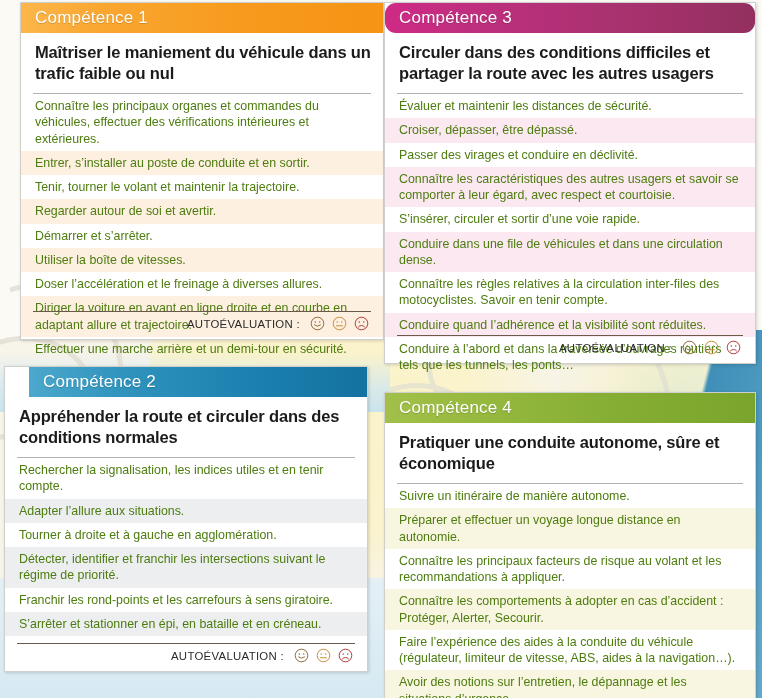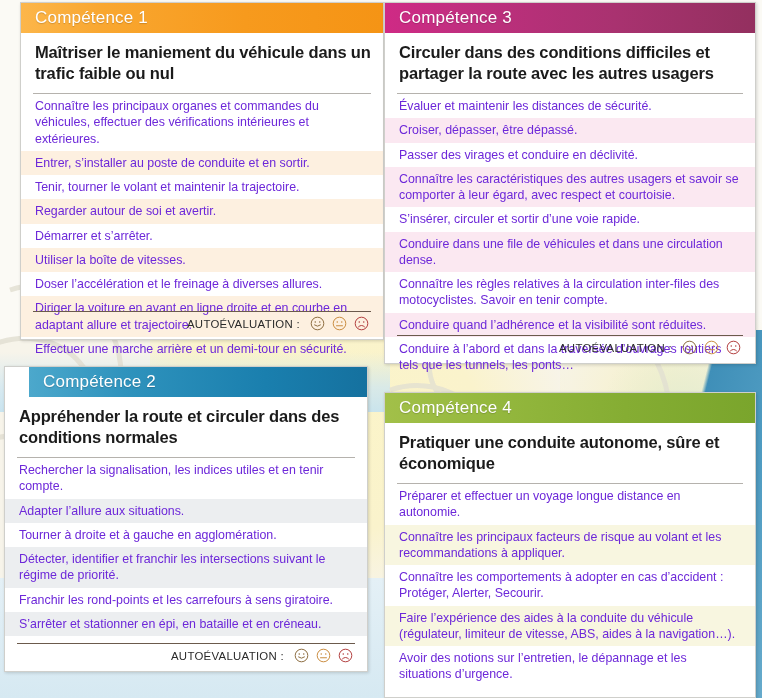--- a/index.html
+++ b/index.html
@@ -88,21 +88,21 @@
   .card-header .htitle {
     color: #ffffff;
     font-size: 17px;
     font-weight: 400;
     letter-spacing: .2px;
     text-shadow: 0 1px 1px rgba(0,0,0,.18);
   }
 
   .hdr-orange { background: linear-gradient(90deg, #fcb64a 0%, #f9a730 22%, #f79a1d 62%, #f59415 100%); }
   .hdr-blue   { background: linear-gradient(90deg, #4ca8cc 0%, #2f93bd 28%, #1a7fae 70%, #15719f 100%); margin-left: 24px; }
-  .hdr-pink   { background: linear-gradient(90deg, #cf2a85 0%, #c22e80 18%, #a93270 62%, #93305f 100%); }
+  .hdr-pink   { background: linear-gradient(90deg, #cf2a85 0%, #c22e80 18%, #a93270 62%, #93305f 100%); border-radius: 11px; }
   .hdr-green  { background: linear-gradient(90deg, #a2c049 0%, #96b93f 25%, #85ad33 65%, #7aa52c 100%); }
 
   .card-title {
     font-size: 16.5px;
     font-weight: bold;
     line-height: 1.28;
     color: #1b1b1b;
     padding: 9px 8px 9px 14px;
     letter-spacing: -0.15px;
   }
@@ -111,21 +111,21 @@
     height: 1px;
     margin: 0 12px 0 12px;
     background: #b5b2ad;
   }
 
   .items { padding: 0 0 0 0; }
 
   .item {
     font-size: 12.4px;
     line-height: 1.31;
-    color: #6d28d9;
+    color: #4d7c0f;
     padding: 4px 14px 4px 14px;
   }
 
   
   .tint-orange .item:nth-child(even) { background: #fdf0e0; }
   .tint-blue   .item:nth-child(even) { background: #eceef0; }
   .tint-pink   .item:nth-child(even) { background: #fbe8f1; }
   .tint-green  .item:nth-child(even) { background: #f8f6e0; }
 
   .footer {
@@ -317,20 +317,21 @@
   </section>
 
   <section class="card" id="card-4">
     <div class="content">
       <div class="card-header hdr-green">
         <span class="htitle">Compétence 4</span>
       </div>
       <h2 class="card-title">Pratiquer une conduite autonome, sûre et économique</h2>
       <div class="title-rule"></div>
       <div class="items tint-green">
+        <div class="item">Suivre un itinéraire de manière autonome.</div>
         <div class="item">Préparer et effectuer un voyage longue distance en autonomie.</div>
         <div class="item">Connaître les principaux facteurs de risque au volant et les recommandations à appliquer.</div>
         <div class="item">Connaître les comportements à adopter en cas d’accident : Protéger, Alerter, Secourir.</div>
         <div class="item">Faire l’expérience des aides à la conduite du véhicule (régulateur, limiteur de vitesse, ABS, aides à la navigation…).</div>
         <div class="item">Avoir des notions sur l’entretien, le dépannage et les situations d’urgence.</div>
 
       </div>
     </div>
   </section>
 

